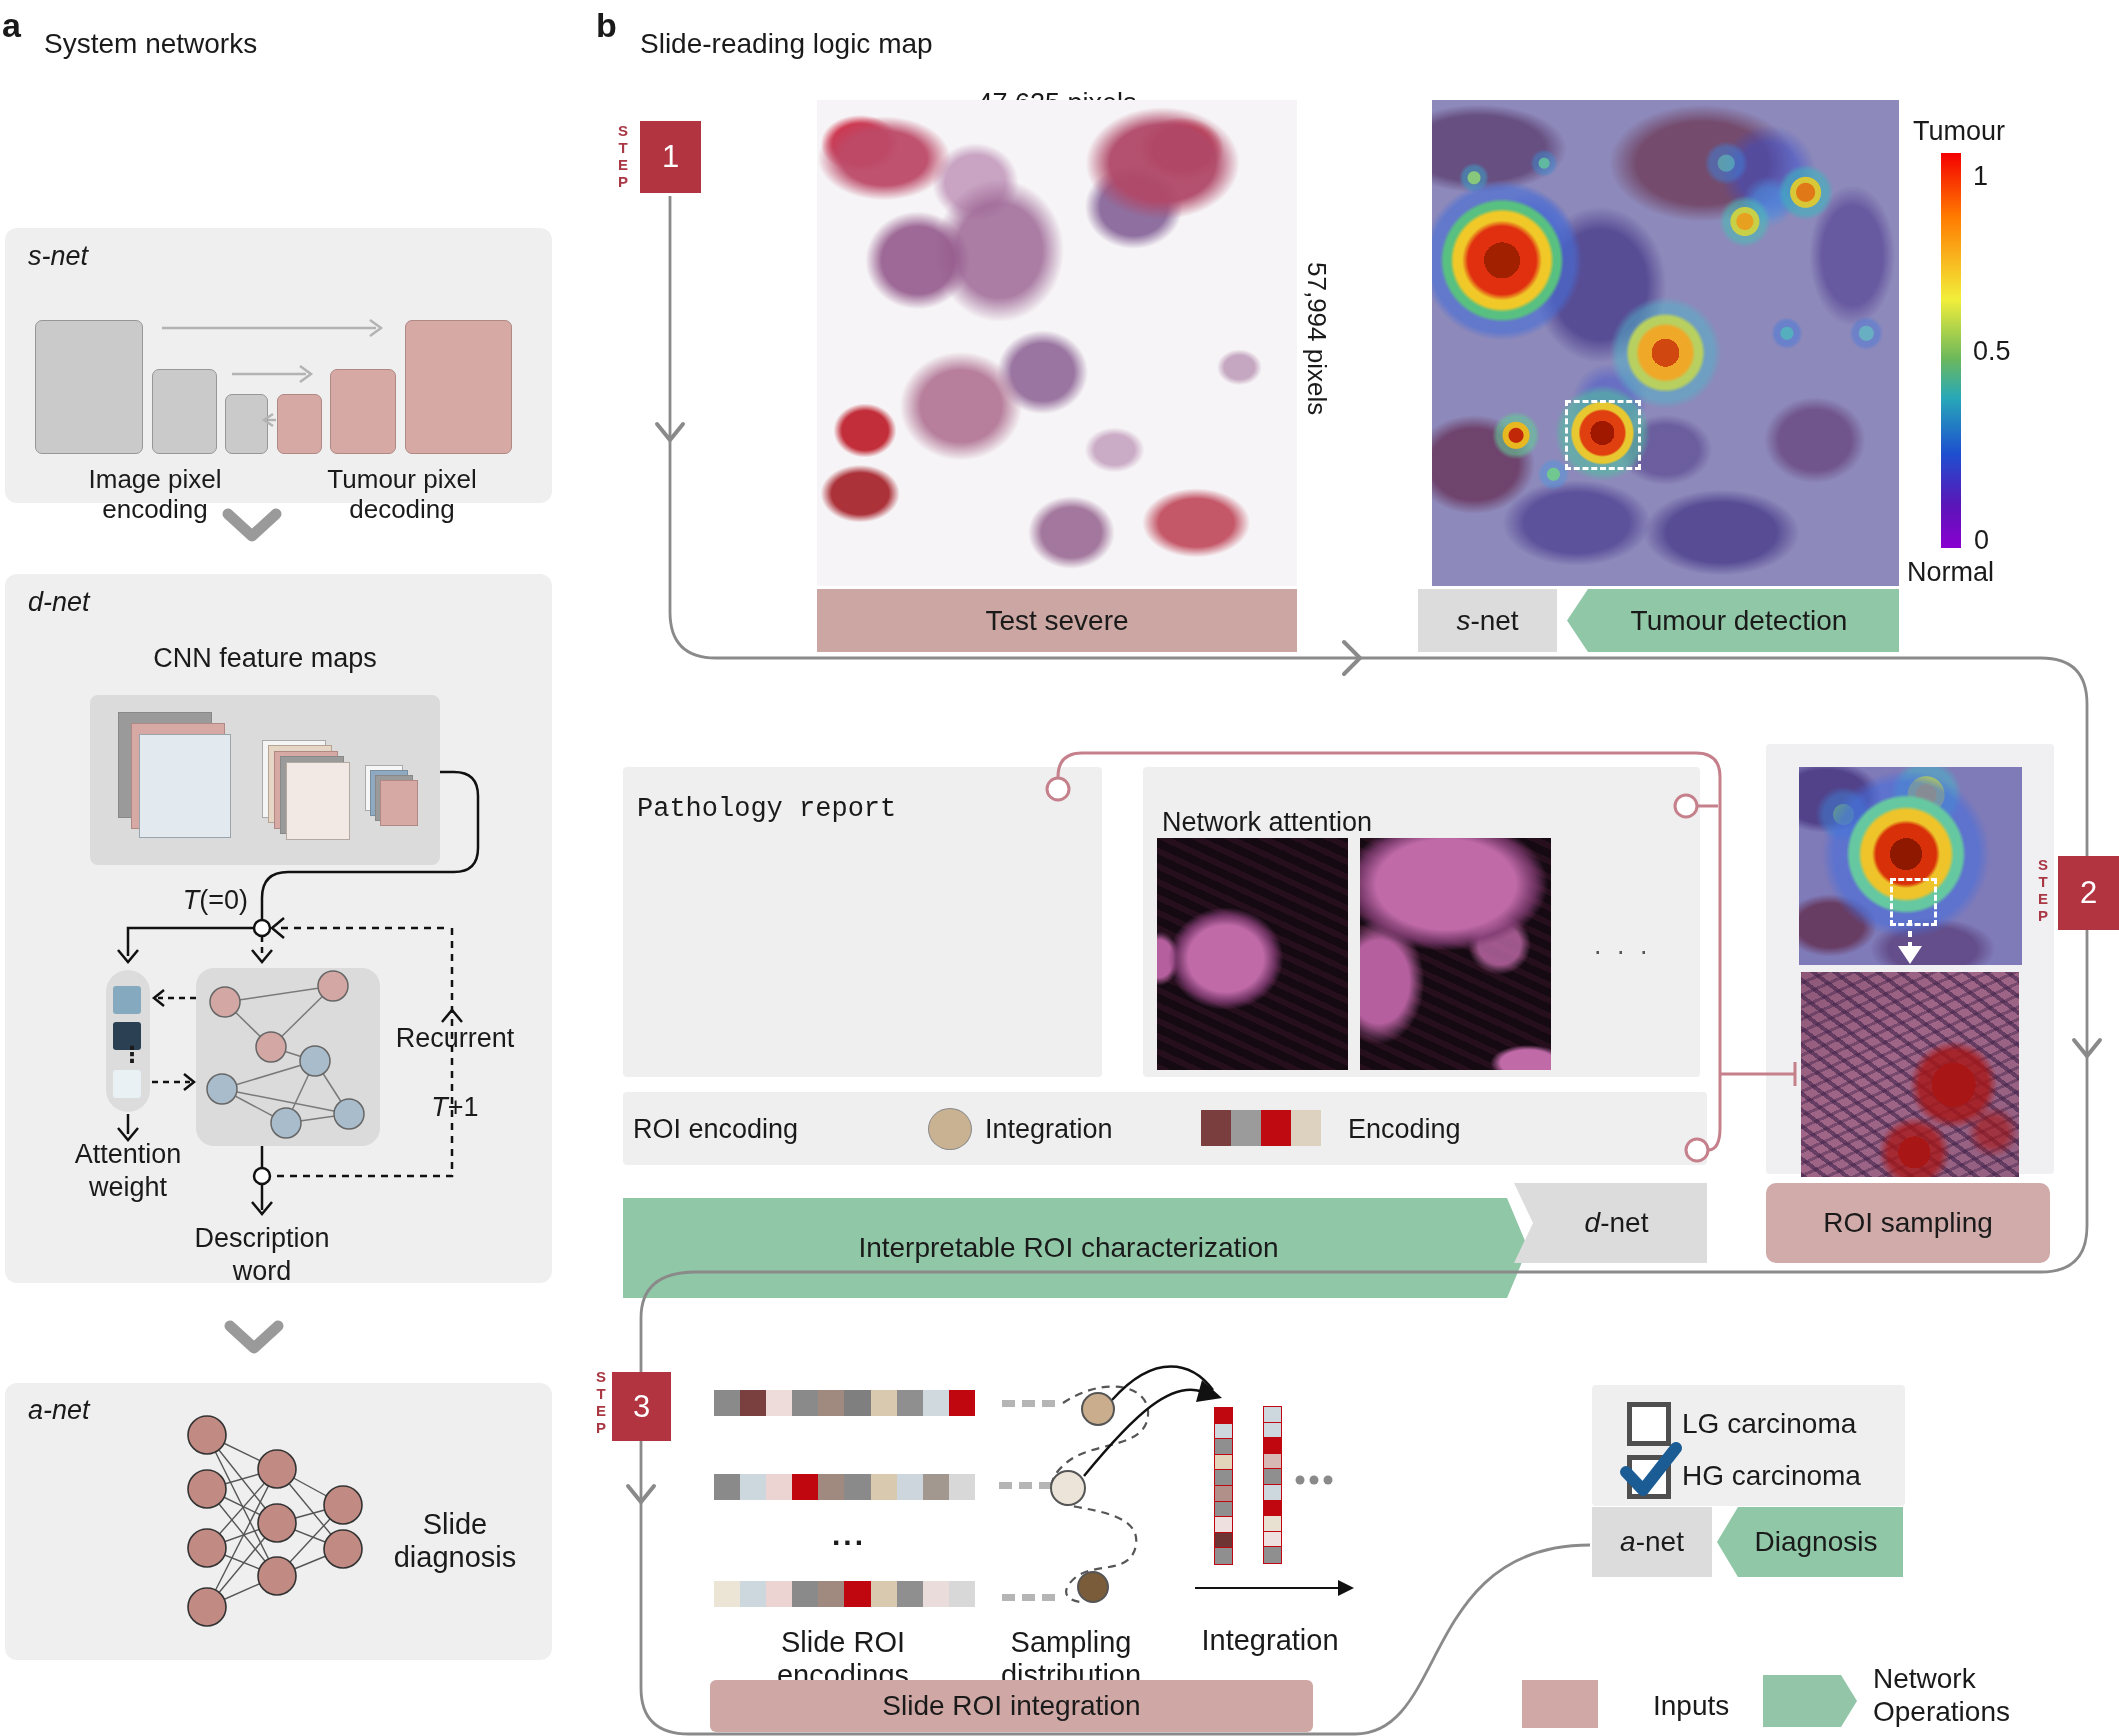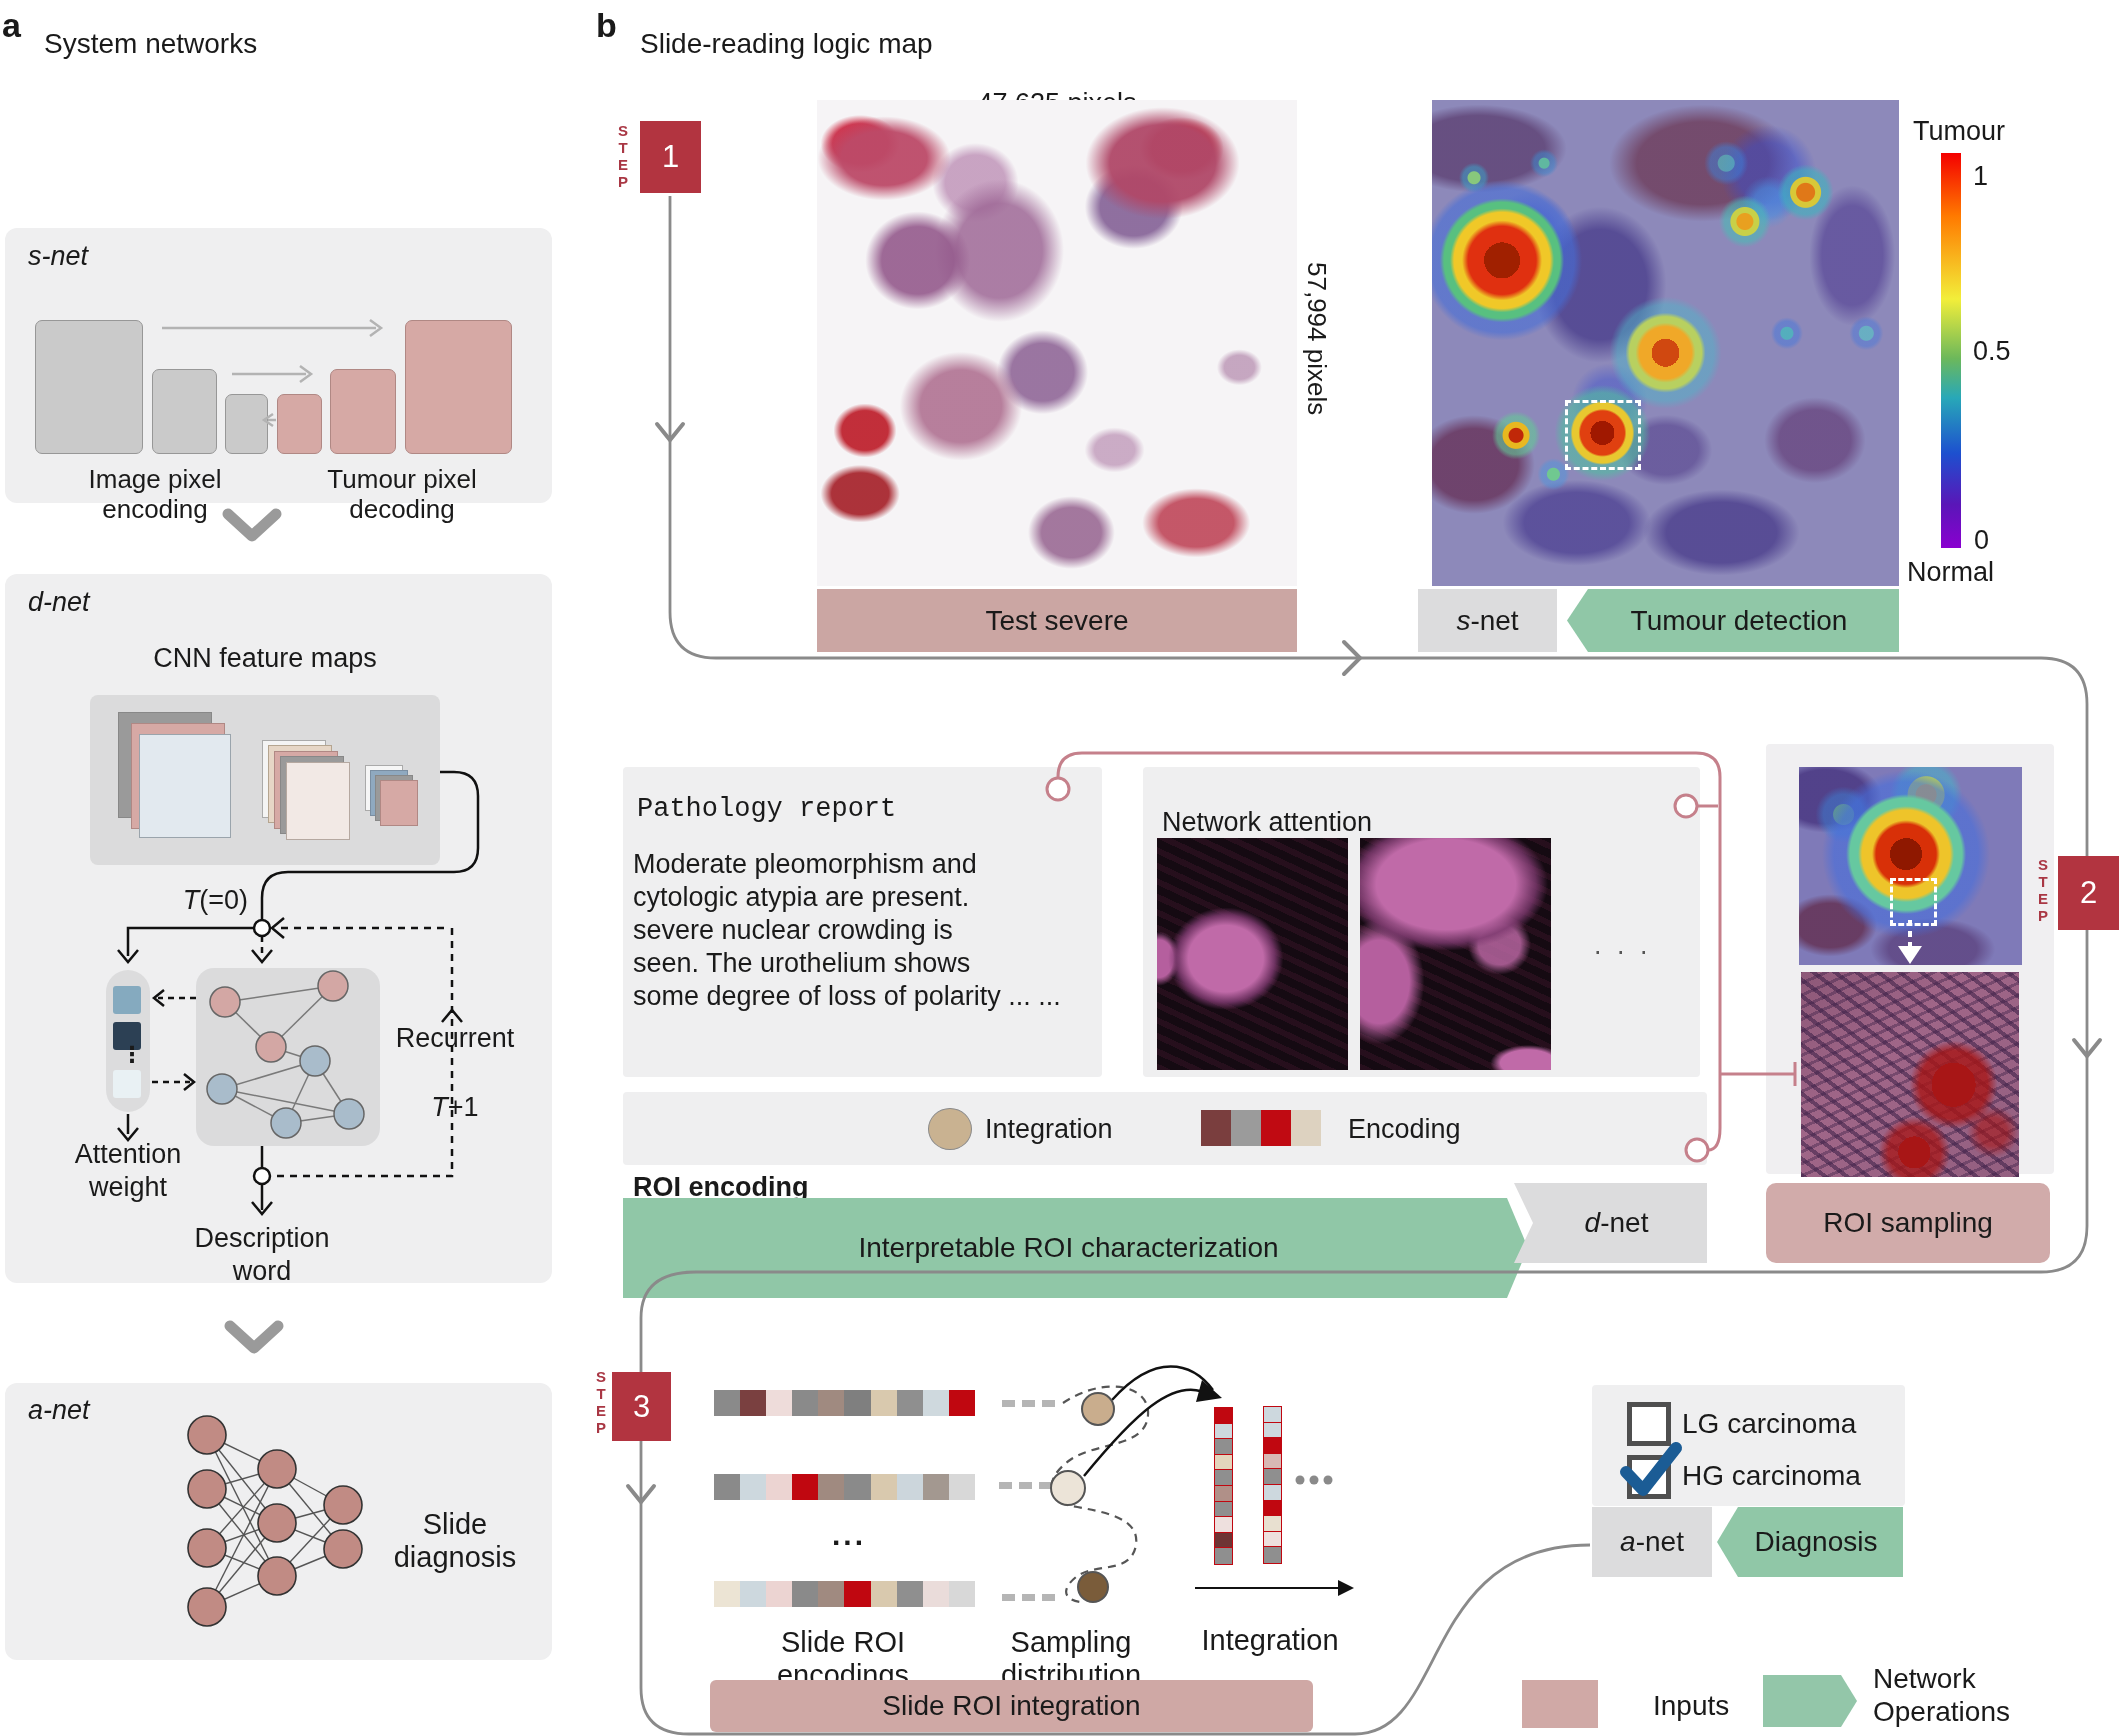--- a/index.html
+++ b/index.html
@@ -160,44 +160,39 @@
 
   <div class="abs t27 ctr" style="left:1900px;top:115px;width:118px;">Tumour</div>
   <div class="abs" style="left:1941px;top:153px;width:20px;height:395px;background:linear-gradient(#f40000,#ff7a00 16%,#f2ee3a 37%,#6cb85b 52%,#28a8b8 62%,#1d50cf 76%,#5a16b8 89%,#8a00d0 100%);"></div>
   <div class="abs t27" style="left:1973px;top:160px;">1</div>
   <div class="abs t27" style="left:1973px;top:335px;">0.5</div>
   <div class="abs t27" style="left:1974px;top:524px;">0</div>
   <div class="abs t27" style="left:1907px;top:556px;">Normal</div>
 
   <div class="abs panel" style="left:623px;top:767px;width:479px;height:310px;border-radius:4px;"></div>
   <div class="abs t27" style="left:637px;top:793px;font-family:Liberation Mono, monospace;">Pathology report</div>
-  <div class="abs t27 pre" style="left:633px;top:848px;width:440px;">Moderate pleomorphism and
-cytologic atypia are present.
-severe nuclear crowding is
-seen. The urothelium shows
-some degree of loss of polarity ... ...</div>
 
   <div class="abs panel" style="left:1143px;top:767px;width:557px;height:310px;border-radius:4px;"></div>
   <div class="abs t27" style="left:1162px;top:806px;">Network attention</div>
   <div class="abs" style="left:1157px;top:838px;width:191px;height:232px;background:
     radial-gradient(ellipse 72px 64px at 36% 52%, #c06aa8 0 52%, rgba(126,58,112,.85) 68%, transparent 80%),
     radial-gradient(ellipse 26px 34px at 1% 52%, #b55f9e 0 55%, transparent 80%),
     repeating-linear-gradient(25deg, rgba(90,30,60,.25) 0 6px, transparent 6px 14px),
     #150a12;"></div>
   <div class="abs" style="left:1360px;top:838px;width:191px;height:232px;background:
     radial-gradient(ellipse 120px 78px at 45% 20%, #c06aa8 0 58%, rgba(126,58,112,.8) 75%, transparent 85%),
     radial-gradient(ellipse 58px 80px at 10% 62%, #b55f9e 0 52%, transparent 78%),
     radial-gradient(ellipse 42px 40px at 73% 46%, rgba(192,106,168,.8) 0 50%, transparent 75%),
     radial-gradient(ellipse 46px 22px at 88% 97%, #c06aa8 0 60%, transparent 82%),
     repeating-linear-gradient(25deg, rgba(90,30,60,.25) 0 6px, transparent 6px 14px),
     #150a12;"></div>
   <div class="abs" style="left:1594px;top:930px;font-size:27px;color:#555;letter-spacing:4px;">. . .</div>
 
   <div class="abs panel" style="left:623px;top:1092px;width:1084px;height:73px;border-radius:4px;"></div>
-  <div class="abs t27" style="left:633px;top:1171px;font-weight:bold;">ROI encoding</div>
+  <div class="abs t27" style="left:633px;top:1113px;">ROI encoding</div>
   <div class="abs" style="left:928px;top:1108px;width:42px;height:40px;background:#c9b291;border:1.5px solid #8a8a8a;border-radius:50%;"></div>
   <div class="abs t27" style="left:985px;top:1113px;">Integration</div>
   <div class="encsw" style="left:1201px;top:1110px;">
       <span style="background: rgb(122, 62, 62);"></span>
       <span style="background: rgb(155, 155, 155);"></span>
       <span style="background: rgb(192, 10, 18);"></span>
       <span style="background: rgb(221, 210, 192);"></span>
     </div>
   <div class="abs t27" style="left:1348px;top:1113px;">Encoding</div>
 

